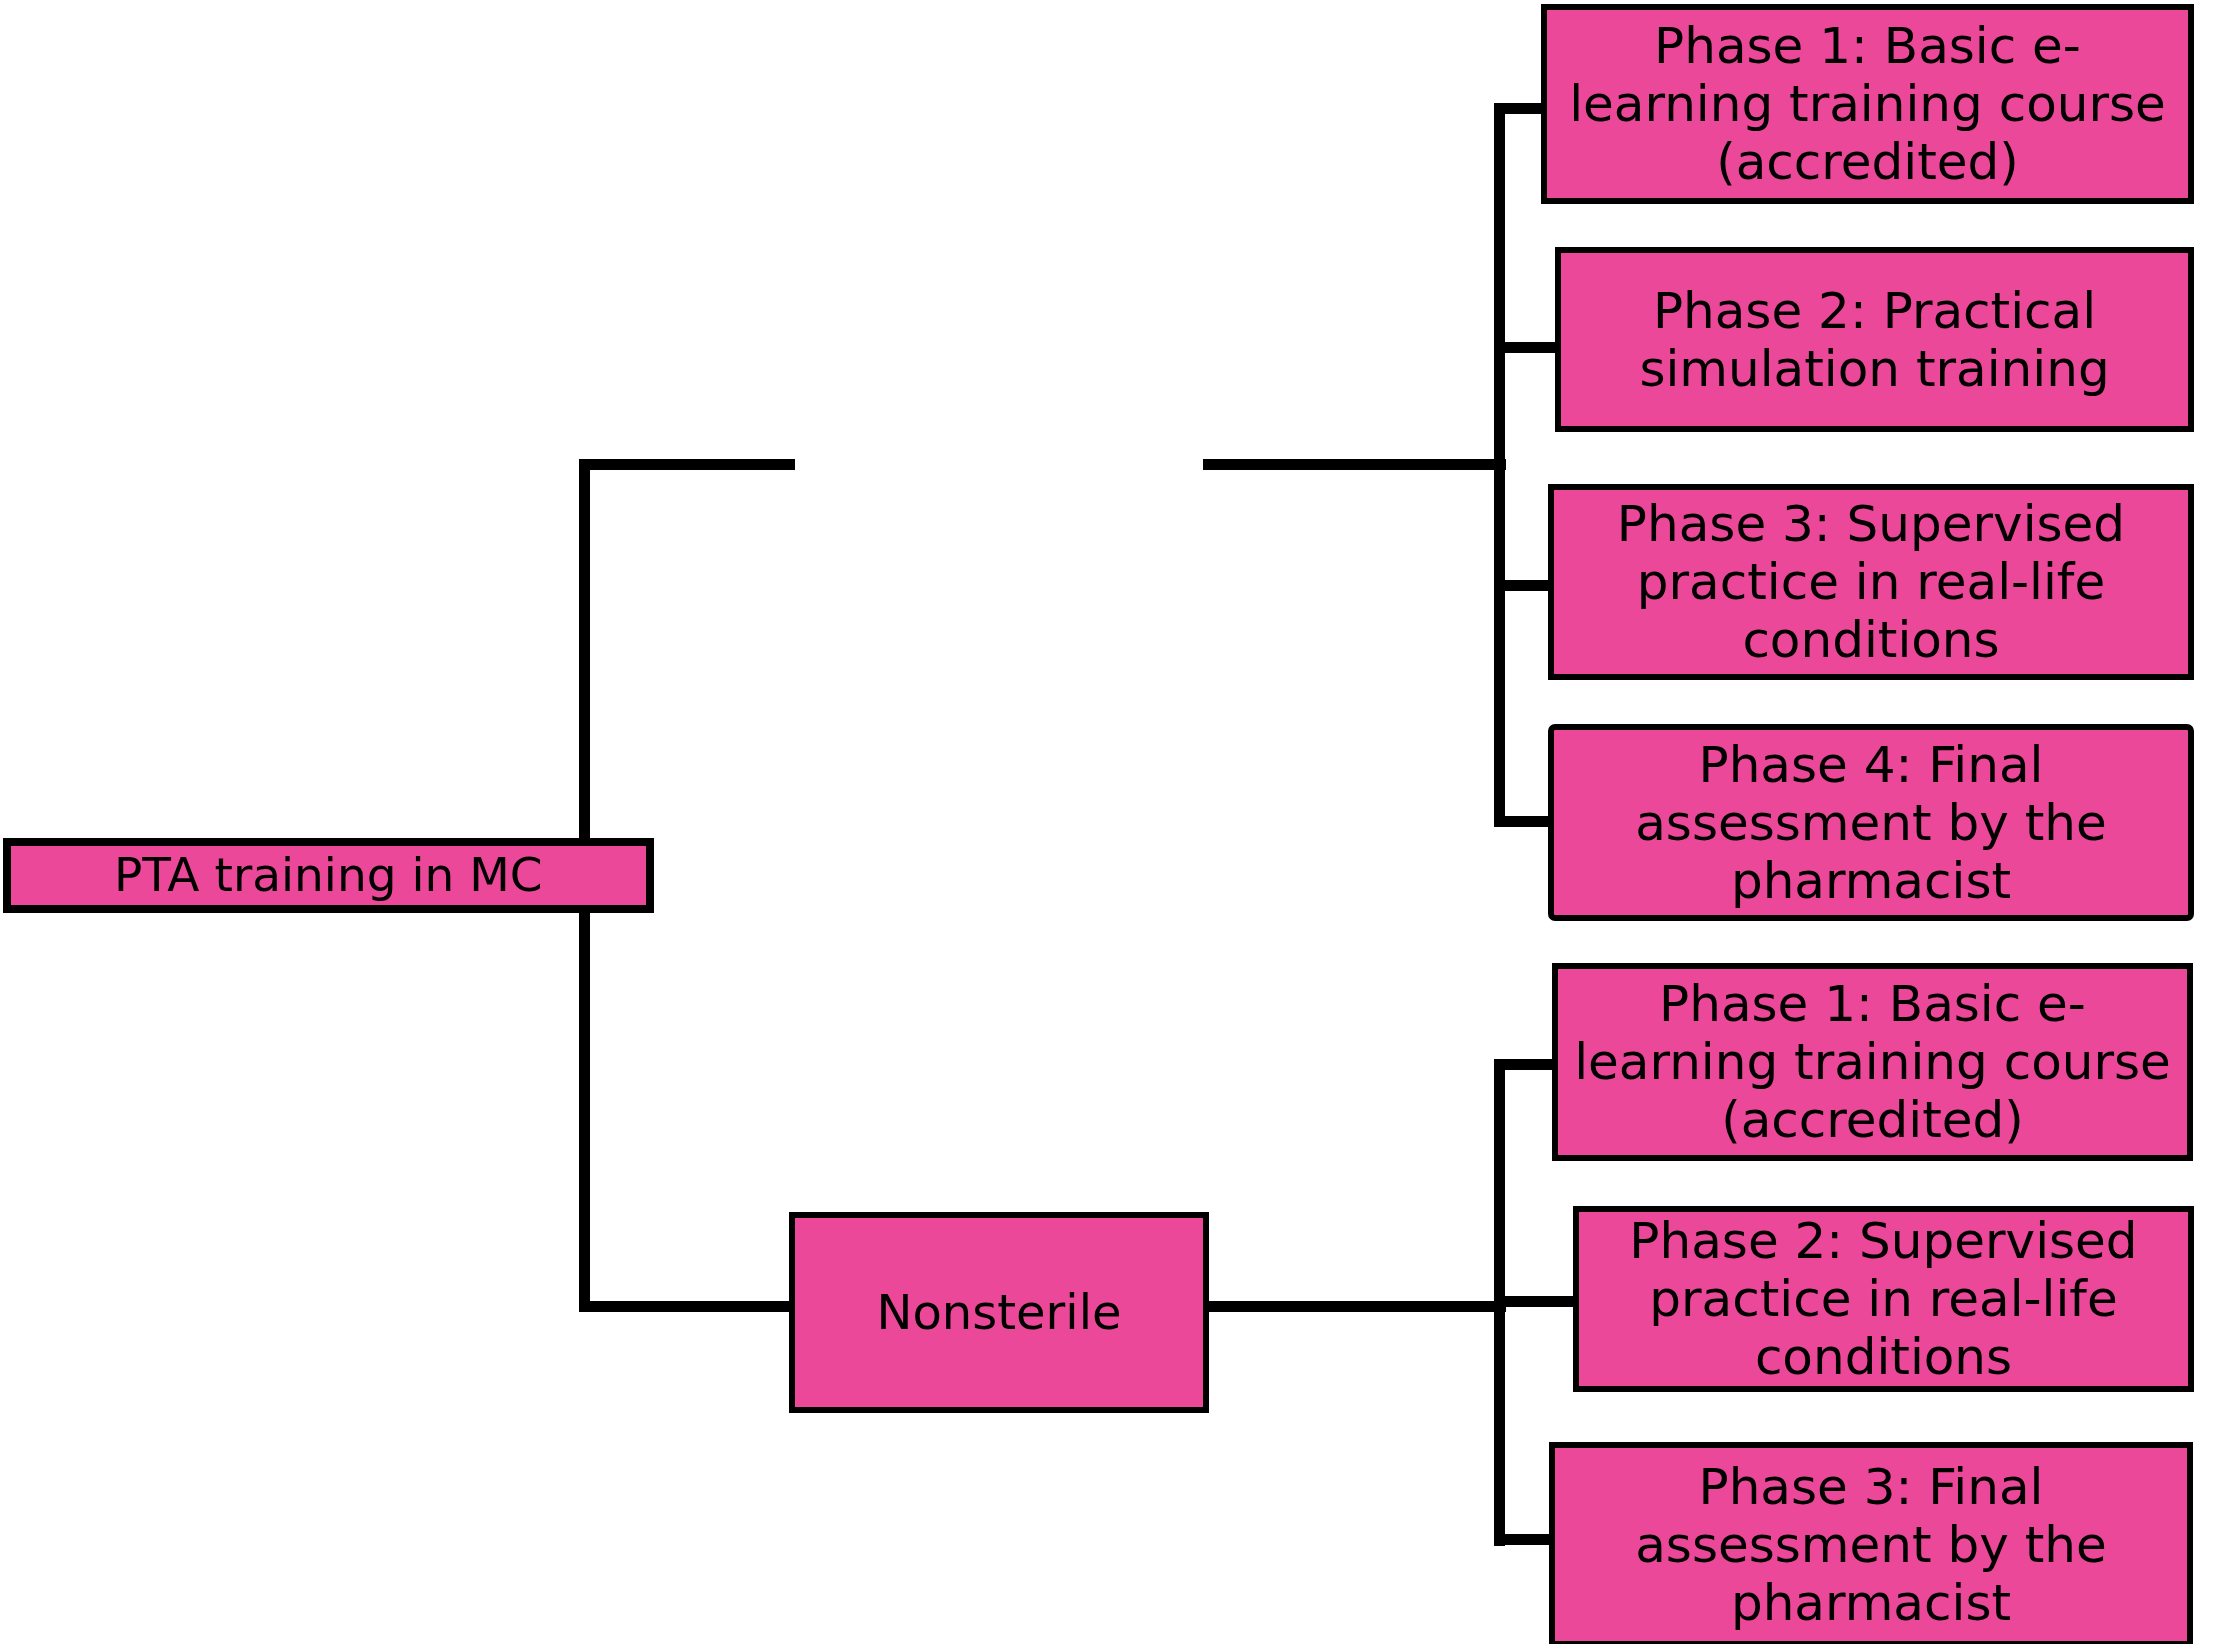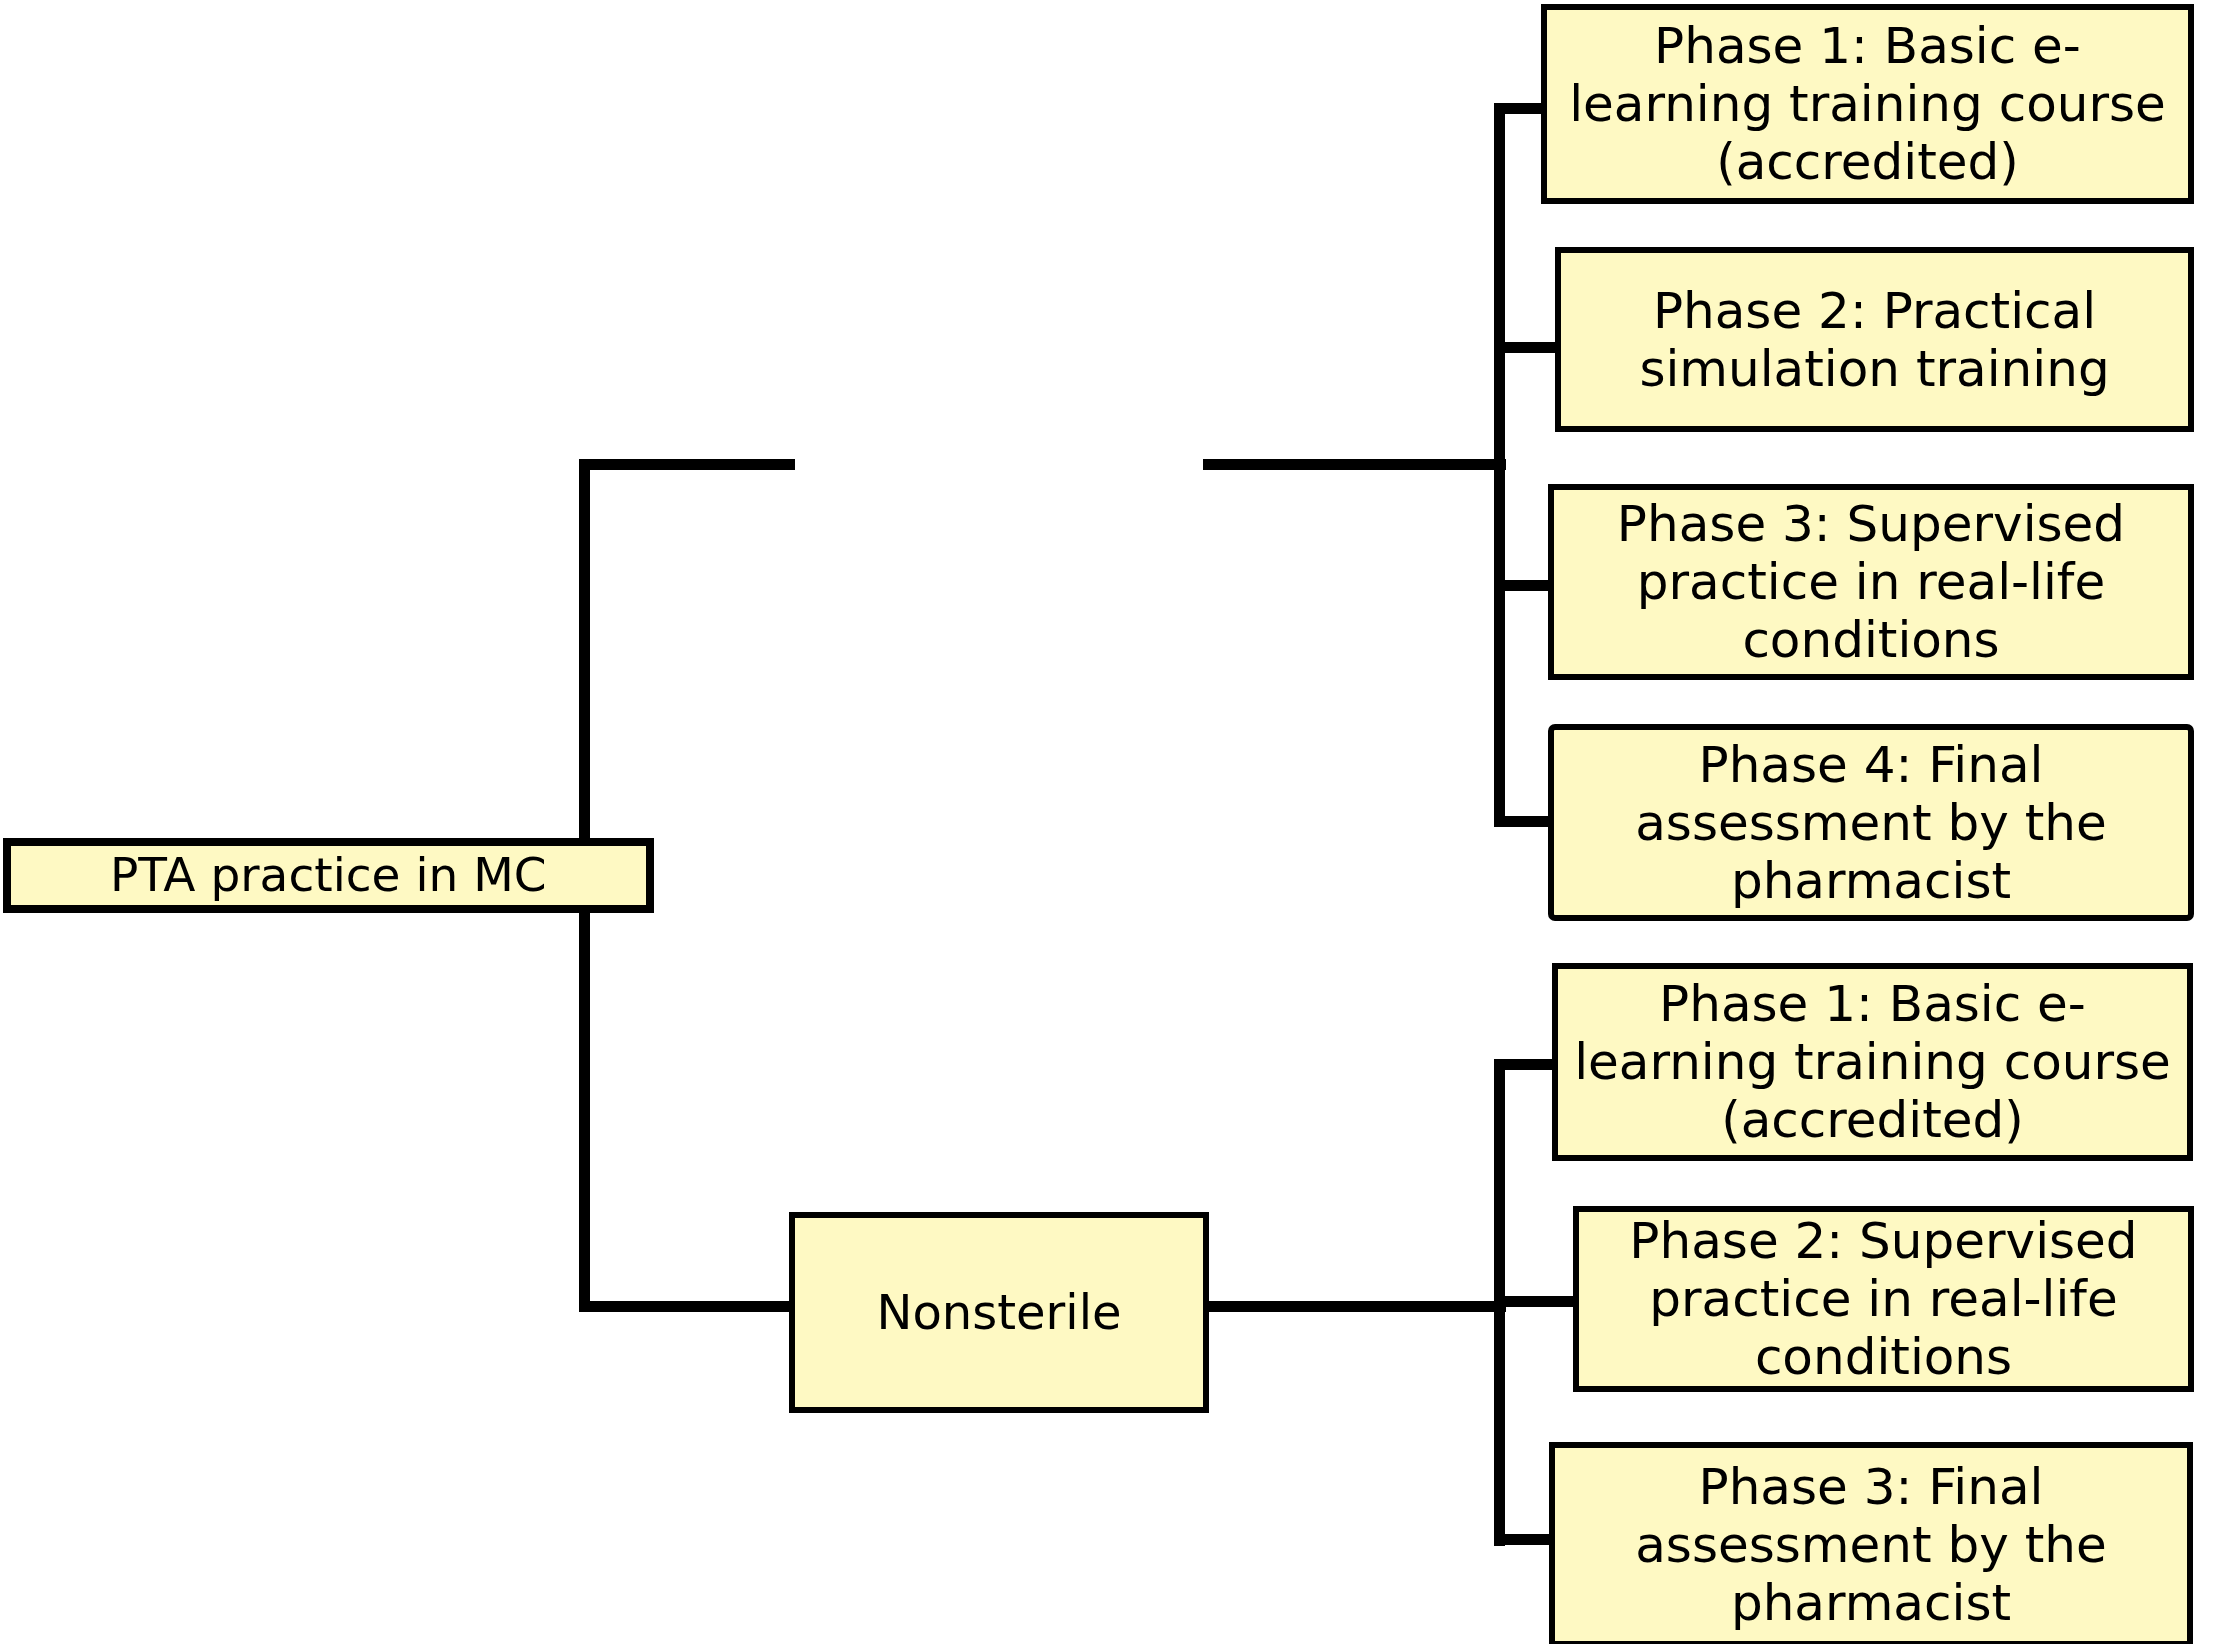--- a/index.html
+++ b/index.html
@@ -13,21 +13,21 @@
   #canvas {
     position: relative;
     width: 2214px;
     height: 1644px;
     background: #ffffff;
     overflow: hidden;
   }
   .node {
     position: absolute;
     box-sizing: border-box;
-    background: #fef9c3;
+    background: #ec4899;
     border: 6.5px solid #000000;
     display: flex;
     align-items: center;
     justify-content: center;
     text-align: center;
     color: #000000;
     font-size: 48px;
     line-height: 1.16;
     padding: 3.7px 9.3px;
     z-index: 3;
@@ -66,21 +66,21 @@
   <div class="conn" style="left:1494px; top:342px; width:65px; height:11.2px;"></div>
   <div class="conn" style="left:1494px; top:580px; width:65px; height:11.2px;"></div>
   <div class="conn" style="left:1494px; top:816px; width:65px; height:11.2px;"></div>
 
   <div class="conn" style="left:1203px; top:1301px; width:303px; height:11.2px;"></div>
   <div class="conn" style="left:1494px; top:1059px; width:11.2px; height:487px;"></div>
   <div class="conn" style="left:1494px; top:1059px; width:63px; height:11.2px;"></div>
   <div class="conn" style="left:1494px; top:1296px; width:86px; height:11.2px;"></div>
   <div class="conn" style="left:1494px; top:1534px; width:63px; height:11.2px;"></div>
 
-  <div class="node root" style="left:2.8px; top:838px; width:651px; height:75px;">PTA practice in MC</div>
+  <div class="node root" style="left:2.8px; top:838px; width:651px; height:75px;">PTA training in MC</div>
 
 
   <div class="node branch" style="left:789px; top:1204px; width:420px; height:201px;margin-top:8px;">Nonsterile</div>
 
   <div class="node leaf" style="left:1541px; top:3.7px; width:653px; height:200px;">Phase 1: Basic e-learning training course (accredited)</div>
 
   <div class="node leaf" style="left:1555px; top:247px; width:639px; height:185px;">Phase 2: Practical simulation training</div>
 
   <div class="node leaf" style="left:1548px; top:484px; width:646px; height:196px;">Phase 3: Supervised practice in real-life conditions</div>
 

